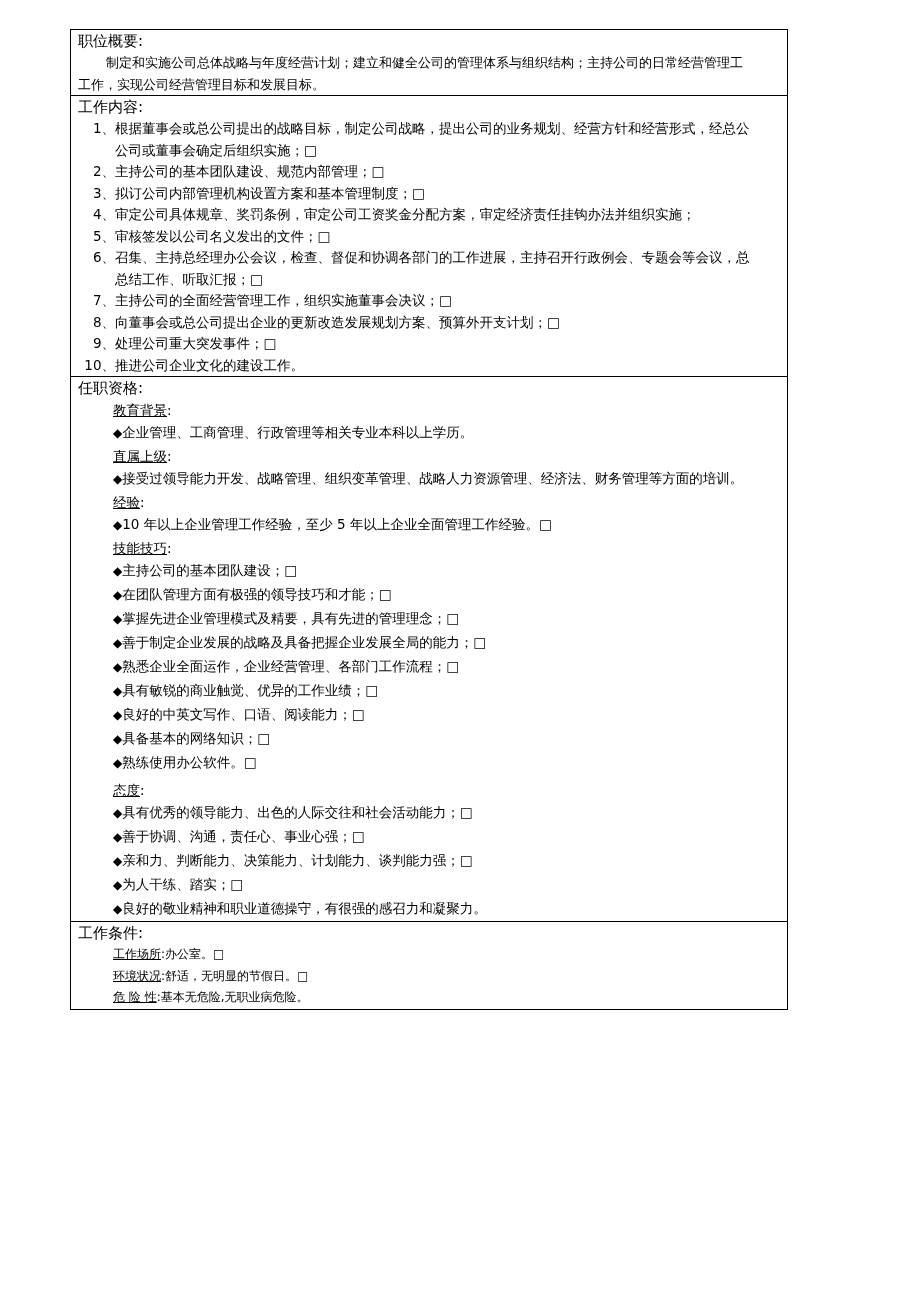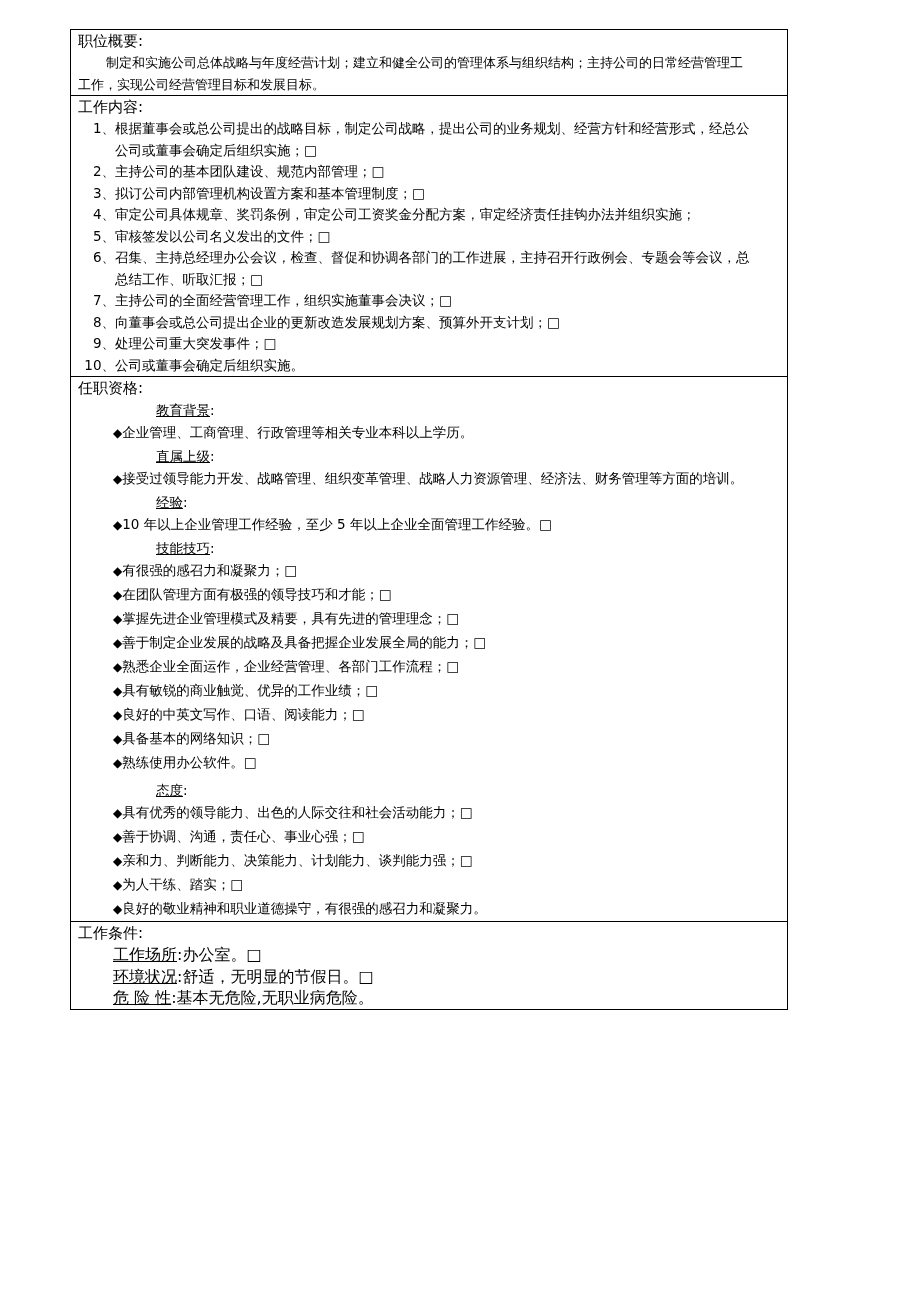--- a/index.html
+++ b/index.html
@@ -93,39 +93,39 @@
     overflow: hidden;
   }
 
   
   .sub-head {
     padding-left: 42px;
     font-size: 13.5px;
     line-height: 22px;
     white-space: nowrap;
   }
-  .sub-head u { text-decoration: underline; margin-left: 43px; }
+  .sub-head u { text-decoration: underline; }
 
   
   .di-item {
     padding-left: 42px;
     font-size: 13.5px;
     line-height: 23px;
     white-space: nowrap;
     overflow: hidden;
   }
   .di {
     font-size: 12px;
     margin-right: 0px;
   }
 
   
   .wc-item {
     padding-left: 42px;
-    font-size: 16px;
+    font-size: 12px;
     line-height: 21.5px;
     white-space: nowrap;
   }
   .gap-sm { height: 4px; }
 </style>
 </head>
 <body>
 
 <div class="page">
 
@@ -183,40 +183,40 @@
 
           <div class="num-item">
             <span class="num">8、</span><span>向董事会或总公司提出企业的更新改造发展规划方案、预算外开支计划；□</span>
           </div>
 
           <div class="num-item">
             <span class="num">9、</span><span>处理公司重大突发事件；□</span>
           </div>
 
           <div class="num-item">
-            <span class="num">10、</span><span>公司或董事会确定后组织实施。</span>
+            <span class="num">10、</span><span>推进公司企业文化的建设工作。</span>
           </div>
         </td>
       </tr>
 
       <tr>
         <td class="body-cell" colspan="4">
           <div class="sec-title">任职资格:</div>
 
           <div class="sub-head"><u>教育背景</u><span>:</span></div>
           <div class="di-item"><span class="di">◆</span><span>企业管理、工商管理、行政管理等相关专业本科以上学历。</span></div>
 
           <div class="sub-head"><u>直属上级</u><span>:</span></div>
           <div class="di-item"><span class="di">◆</span><span>接受过领导能力开发、战略管理、组织变革管理、战略人力资源管理、经济法、财务管理等方面的培训。</span></div>
 
           <div class="sub-head"><u>经验</u><span>:</span></div>
           <div class="di-item"><span class="di">◆</span><span>10 年以上企业管理工作经验，至少 5 年以上企业全面管理工作经验。□</span></div>
 
           <div class="sub-head"><u>技能技巧</u><span>:</span></div>
-          <div class="di-item"><span class="di">◆</span><span>有很强的感召力和凝聚力；□</span></div>
+          <div class="di-item"><span class="di">◆</span><span>主持公司的基本团队建设；□</span></div>
           <div class="di-item"><span class="di">◆</span><span>在团队管理方面有极强的领导技巧和才能；□</span></div>
           <div class="di-item"><span class="di">◆</span><span>掌握先进企业管理模式及精要，具有先进的管理理念；□</span></div>
           <div class="di-item"><span class="di">◆</span><span>善于制定企业发展的战略及具备把握企业发展全局的能力；□</span></div>
           <div class="di-item"><span class="di">◆</span><span>熟悉企业全面运作，企业经营管理、各部门工作流程；□</span></div>
           <div class="di-item"><span class="di">◆</span><span>具有敏锐的商业触觉、优异的工作业绩；□</span></div>
           <div class="di-item"><span class="di">◆</span><span>良好的中英文写作、口语、阅读能力；□</span></div>
           <div class="di-item"><span class="di">◆</span><span>具备基本的网络知识；□</span></div>
           <div class="di-item"><span class="di">◆</span><span>熟练使用办公软件。□</span></div>
 
           <div class="gap-sm"></div>

